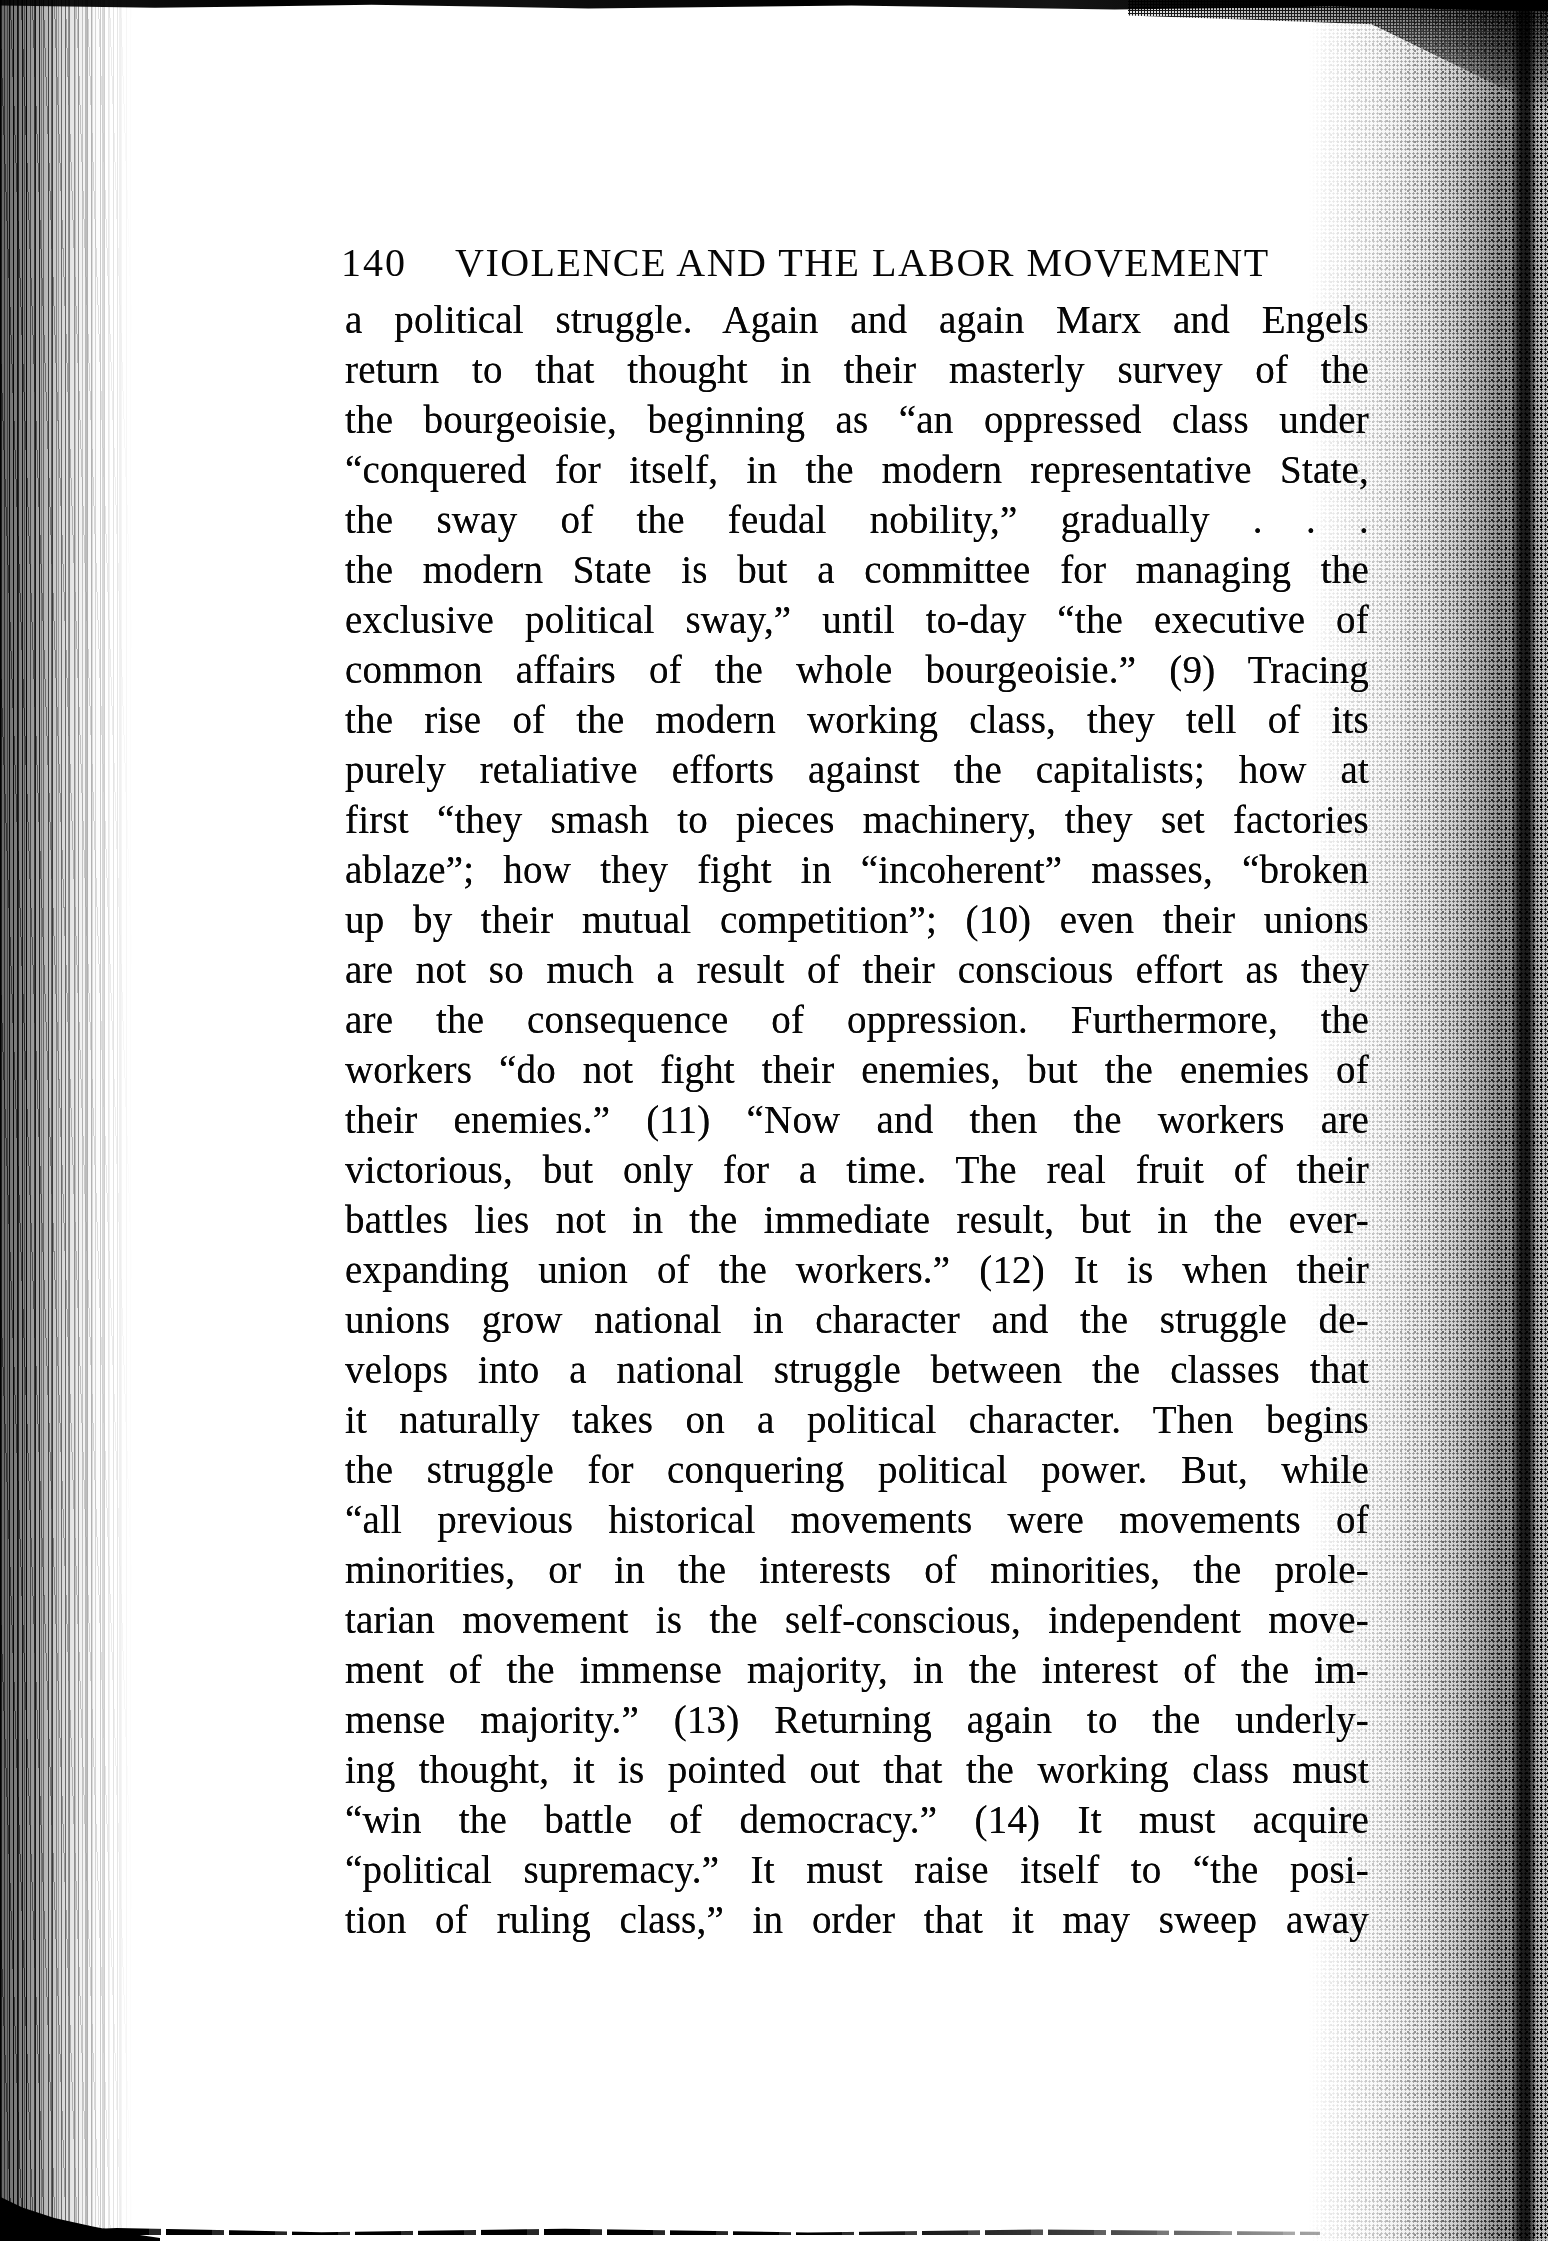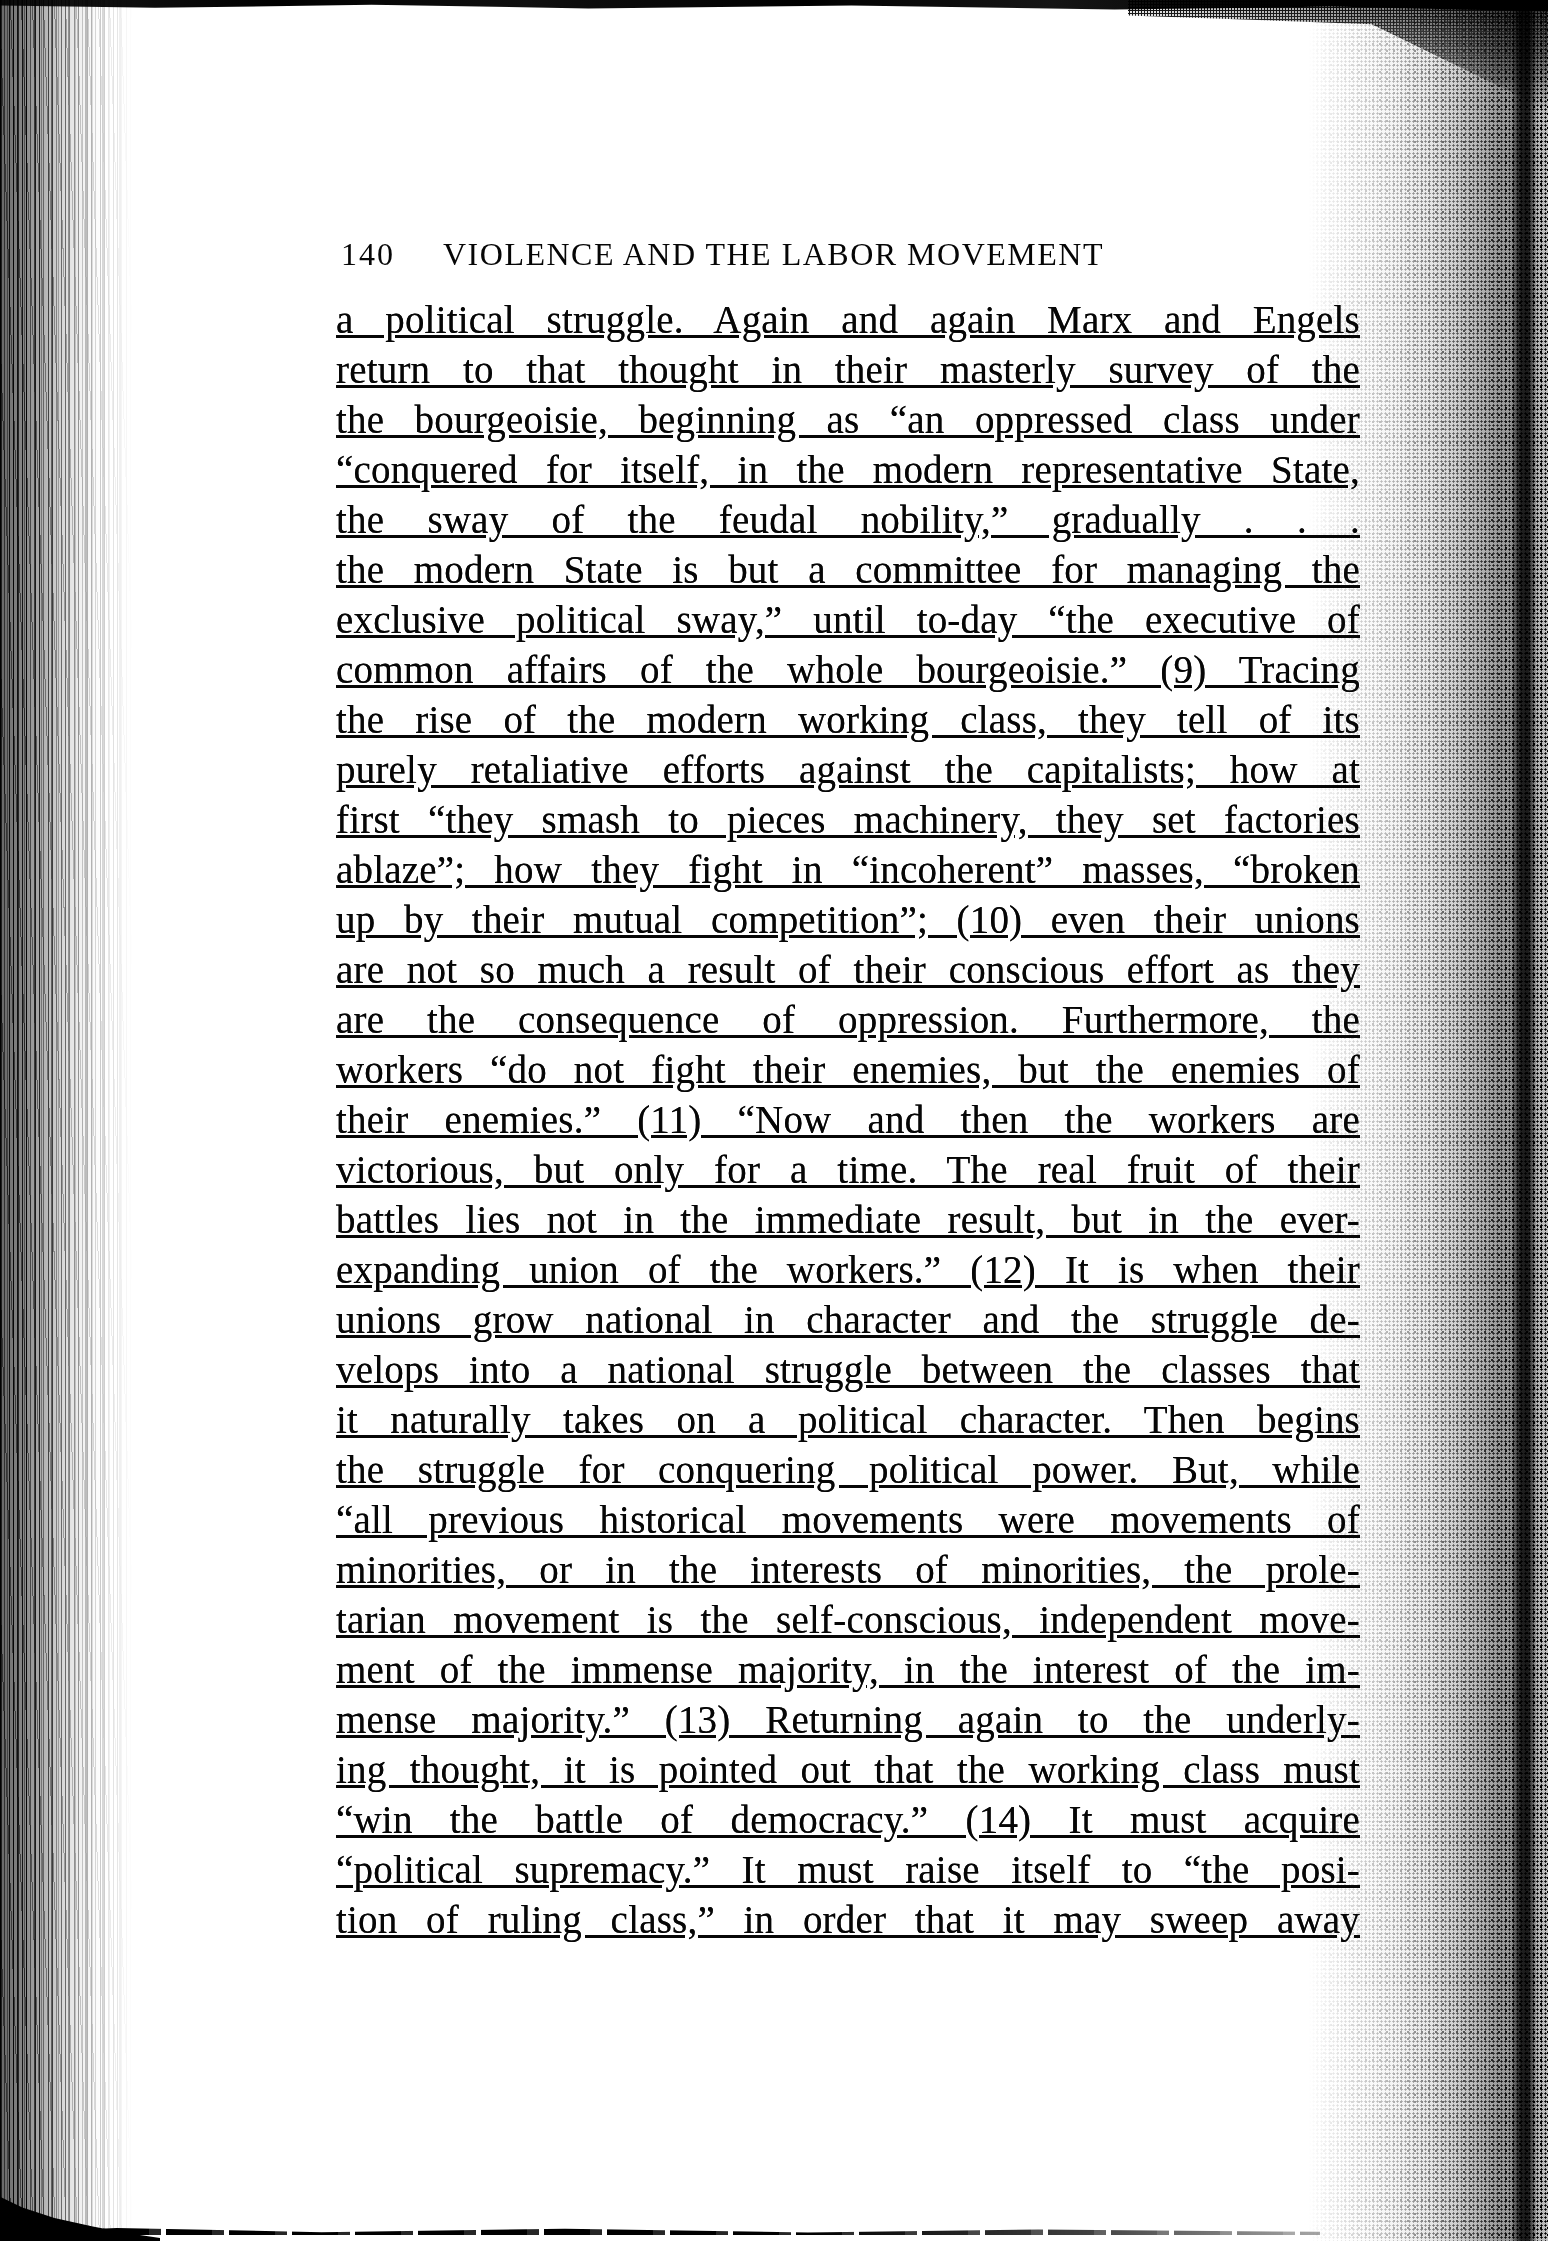--- a/index.html
+++ b/index.html
@@ -62,29 +62,29 @@
     -webkit-mask-image:linear-gradient(90deg,#000 0 60%,rgba(0,0,0,.75) 82%,rgba(0,0,0,.35) 100%);
             mask-image:linear-gradient(90deg,#000 0 60%,rgba(0,0,0,.75) 82%,rgba(0,0,0,.35) 100%);
   }
   .corner-blob{
     position:absolute;left:0;bottom:0;width:160px;height:48px;background:#000;
     clip-path:polygon(0 100%,0 8%,14% 30%,34% 52%,58% 70%,80% 84%,100% 94%,100% 100%);
   }
 
   
   .header-row{
-    position:absolute;left:341px;top:232px;width:1024px;
+    position:absolute;left:341px;top:241px;width:1024px;
     display:flex;align-items:flex-end;
-    font-size:32px;line-height:44px;white-space:nowrap;
+    font-size:40px;line-height:44px;white-space:nowrap;
   }
   .page-number{letter-spacing:2px;}
   .running-title{margin-left:48px;letter-spacing:1.5px;}
 
   .body-text{
-    position:absolute;left:336px;top:295px;width:1024px;text-decoration:underline;
+    position:absolute;left:345px;top:295px;width:1024px;
   }
   .line{
     font-size:39px;line-height:50px;height:50px;
     text-align:justify;text-align-last:justify;
     letter-spacing:.2px;
     text-shadow:0 0 .5px rgba(0,0,0,.8);
   }
 </style>
 </head>
 <body>

